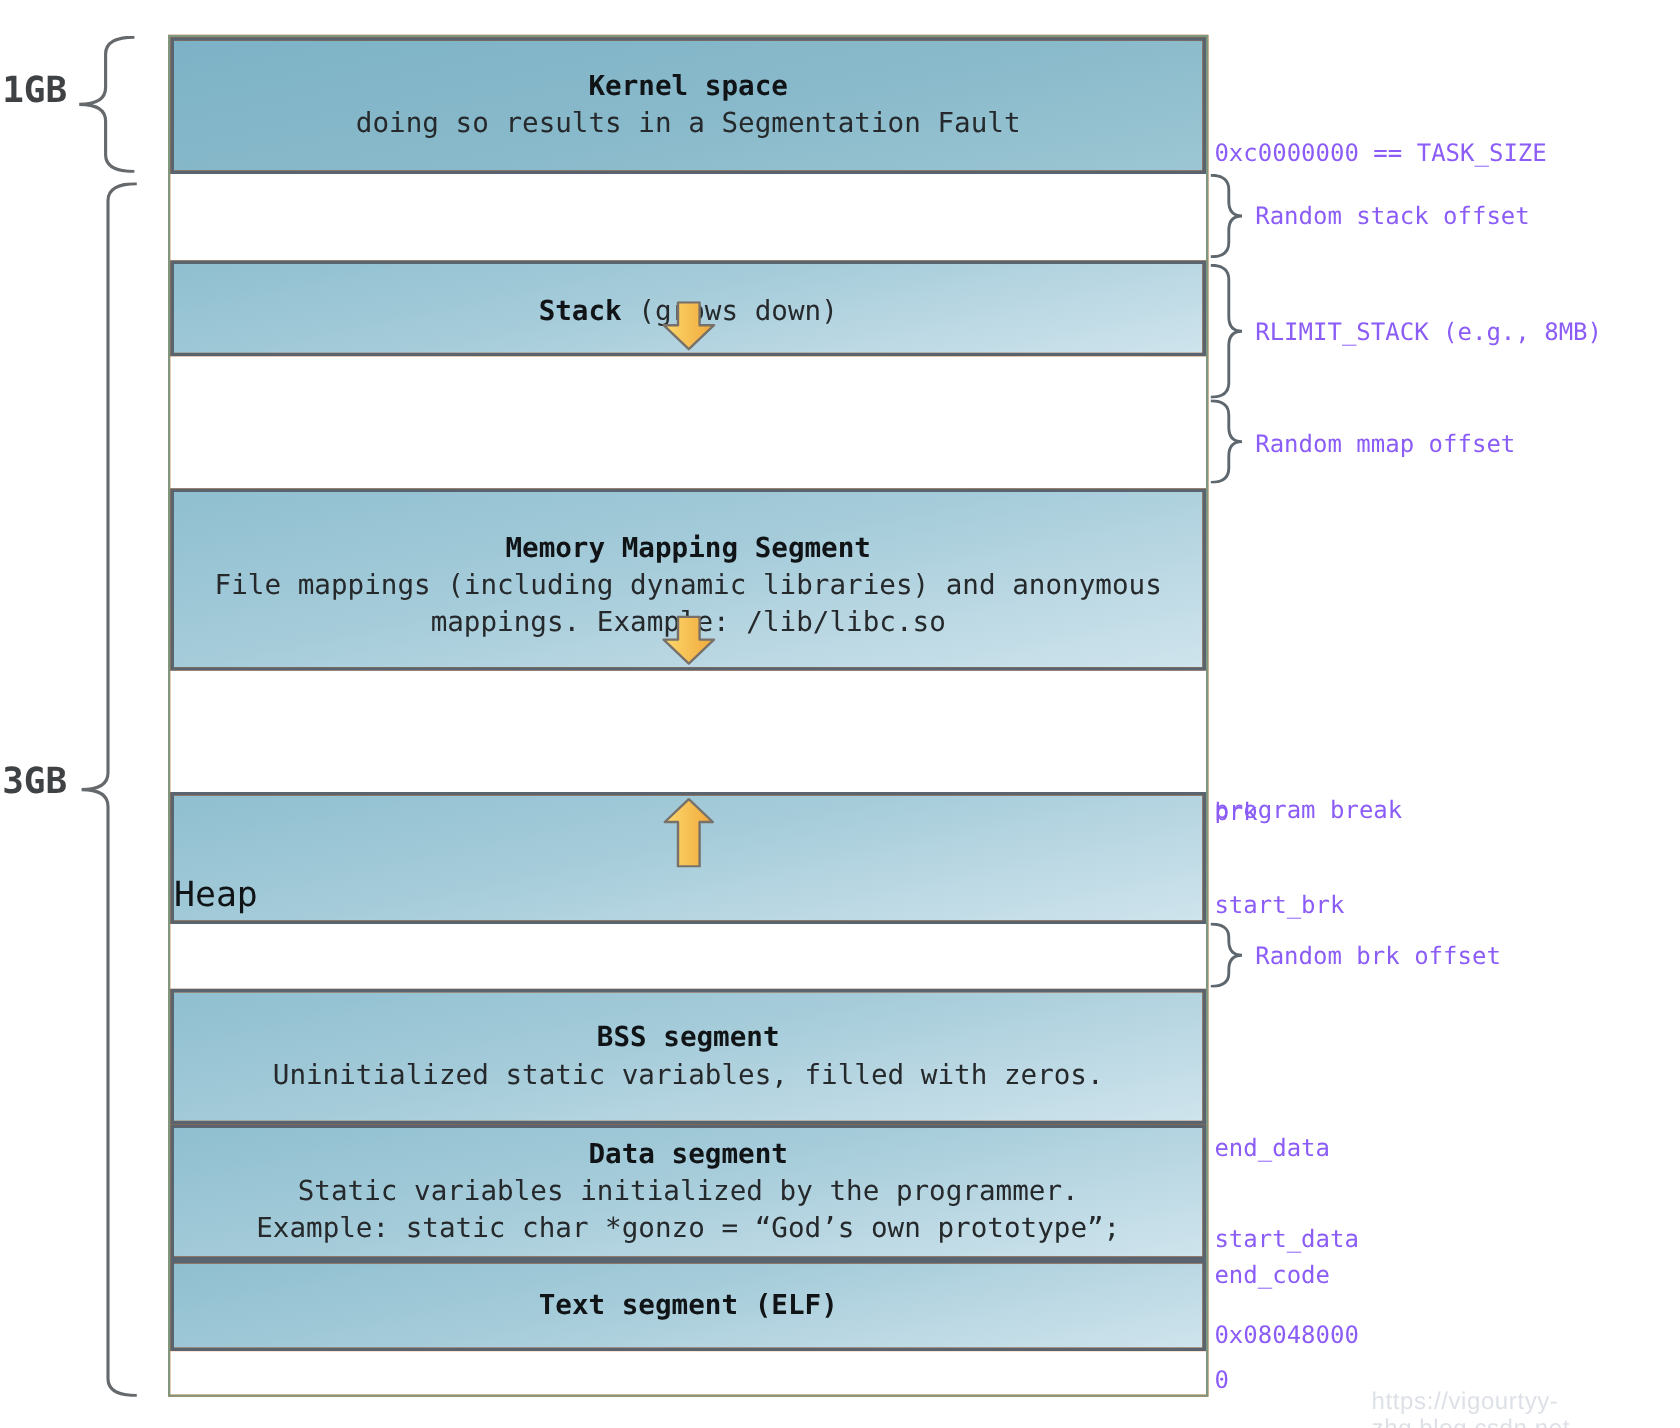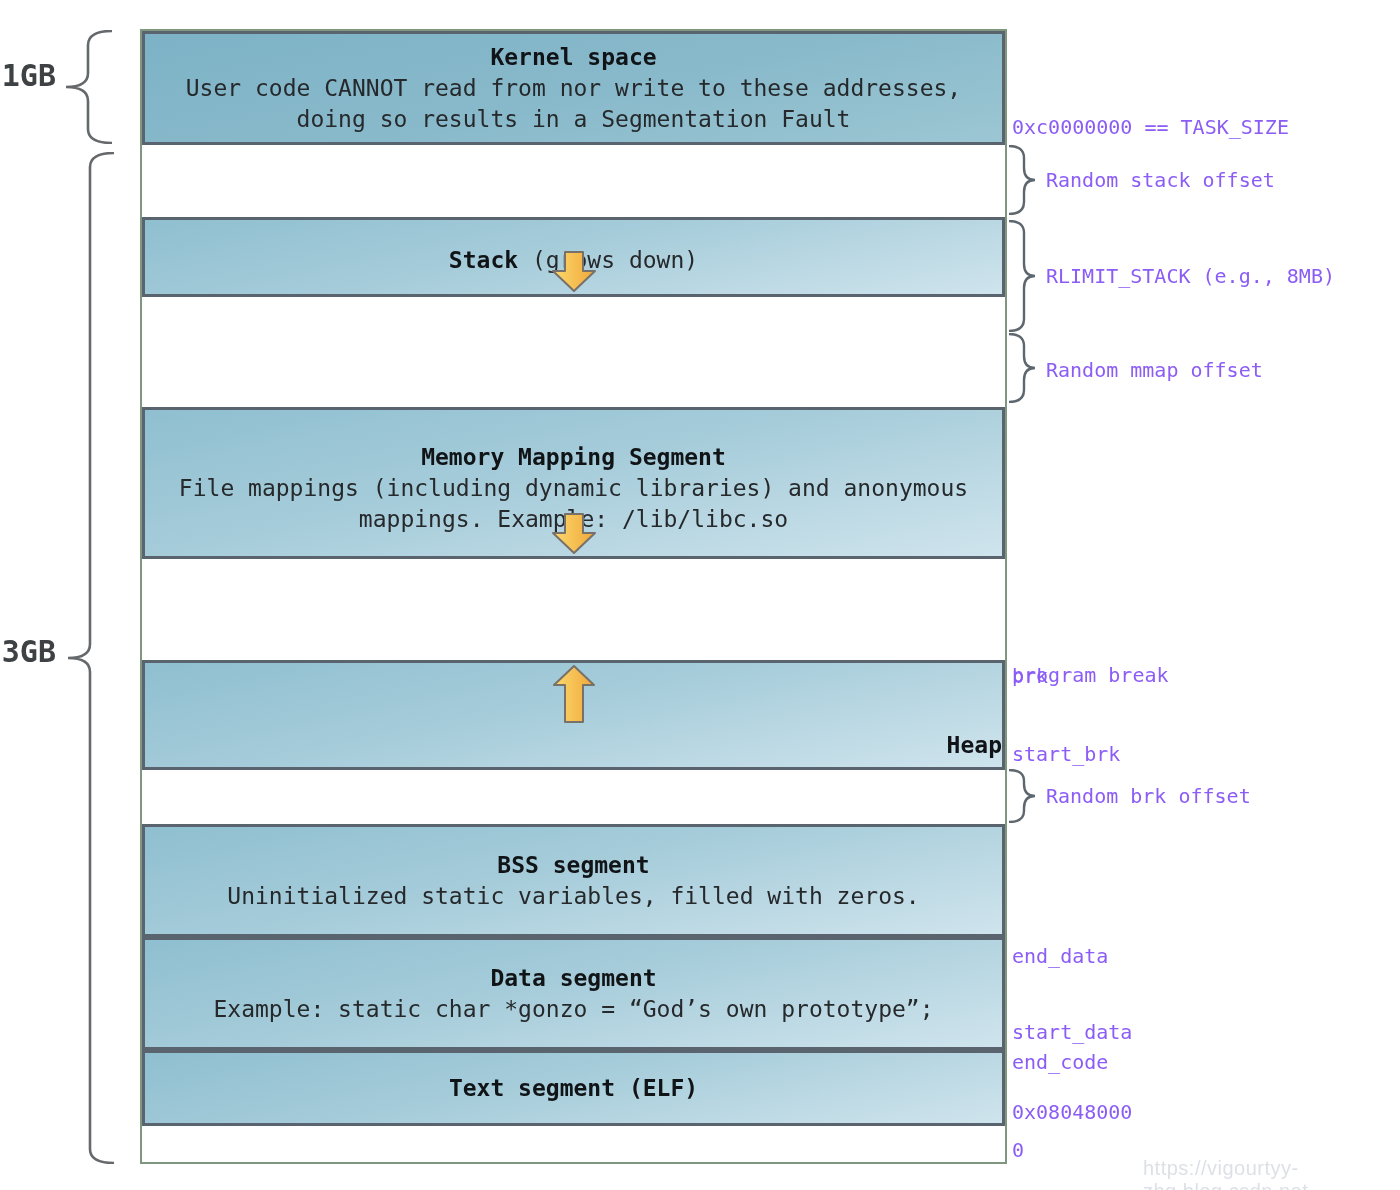--- a/index.html
+++ b/index.html
@@ -37,22 +37,22 @@
   .h-gap4{height:54px;}
   .h-bss{height:113px;}
   .h-data{height:113px;}
   .h-text{height:76px;}
   .h-gap5{height:36px;}
   
   .arrow{position:absolute;left:50%;transform:translateX(-50%);}
   .arrow-stack{bottom:1px;}
   .arrow-mms{bottom:1px;}
   .arrow-heap{top:2px;}
-  .heap-label{position:absolute;bottom:6px;left:0;right:0;text-align:right;
-    font-weight:bold;color:#111417;font-size:23px;}
+  .heap-label{position:absolute;bottom:6px;left:0;right:0;text-align:left;
+    font-weight:normal;color:#111417;font-size:29px;}
   
   .r-label,.r-plain{
     position:absolute;font-size:20px;line-height:30px;color:#8b5cf6;white-space:nowrap;
   }
   .r-plain{left:1012px;}
   .r-label{left:1046px;}
   .brace{position:absolute;}
   .scale-label{
     position:absolute;left:0;width:56px;text-align:right;
     font-size:30px;font-weight:bold;color:#3f4245;
@@ -63,21 +63,20 @@
   }
   svg{display:block;}
 </style>
 </head>
 <body>
 
 <div class="mem-column">
 
   <div class="seg blue kernel h-kernel">
     <div class="seg-title">Kernel space</div>
-    <div class="seg-line">User code CANNOT read from nor write to these addresses,</div>
     <div class="seg-line">doing so results in a Segmentation Fault</div>
   </div>
 
   <div class="seg gap h-gap1"></div>
 
   <div class="seg blue h-stack">
     <div class="seg-line"><span class="seg-title-inline">Stack</span><span> (grows down)</span></div>
     <span class="arrow arrow-stack">
       <svg width="46" height="42" viewBox="0 0 46 42">
         <defs>
@@ -129,20 +128,21 @@
 
   <div class="seg gap h-gap4"></div>
 
   <div class="seg blue h-bss">
     <div class="seg-title">BSS segment</div>
     <div class="seg-line">Uninitialized static variables, filled with zeros.</div>
   </div>
 
   <div class="seg blue h-data">
     <div class="seg-title">Data segment</div>
+    <div class="seg-line">Static variables initialized by the programmer.</div>
     <div class="seg-line">Example: static char *gonzo = “God’s own prototype”;</div>
   </div>
 
   <div class="seg blue h-text">
     <div class="seg-title">Text segment (ELF)</div>
   </div>
 
   <div class="seg gap h-gap5"></div>
 </div>
 

